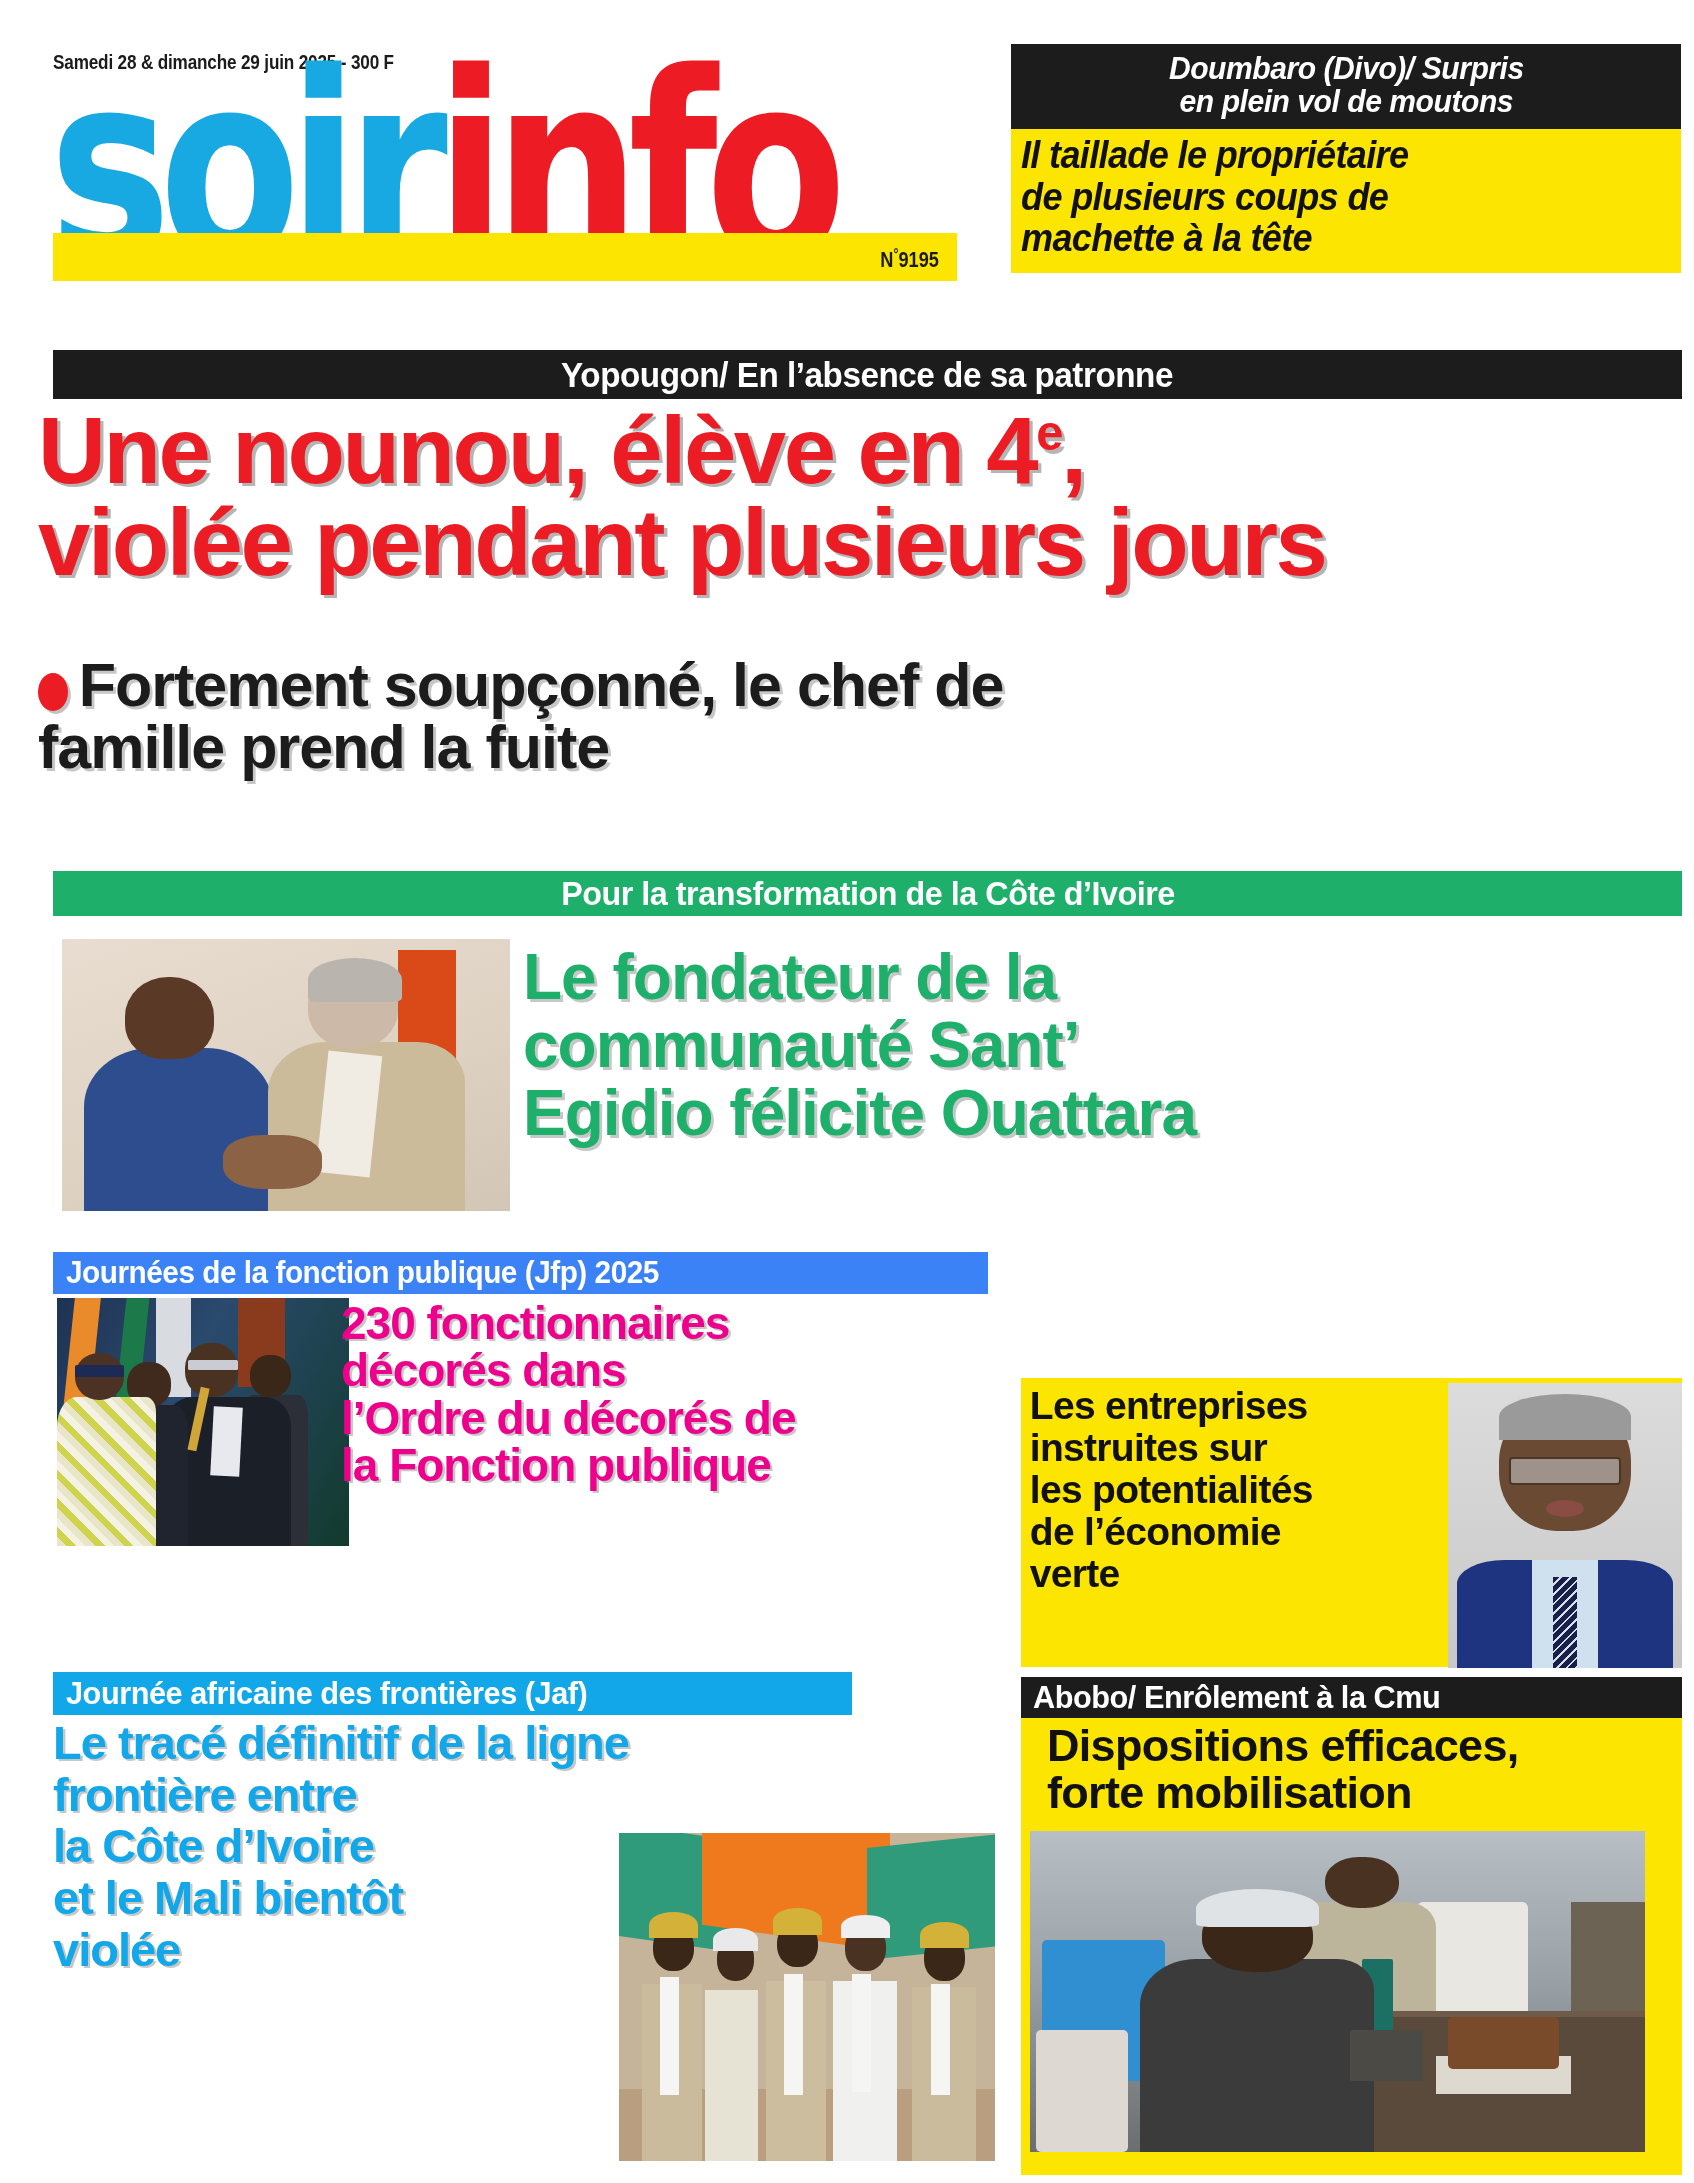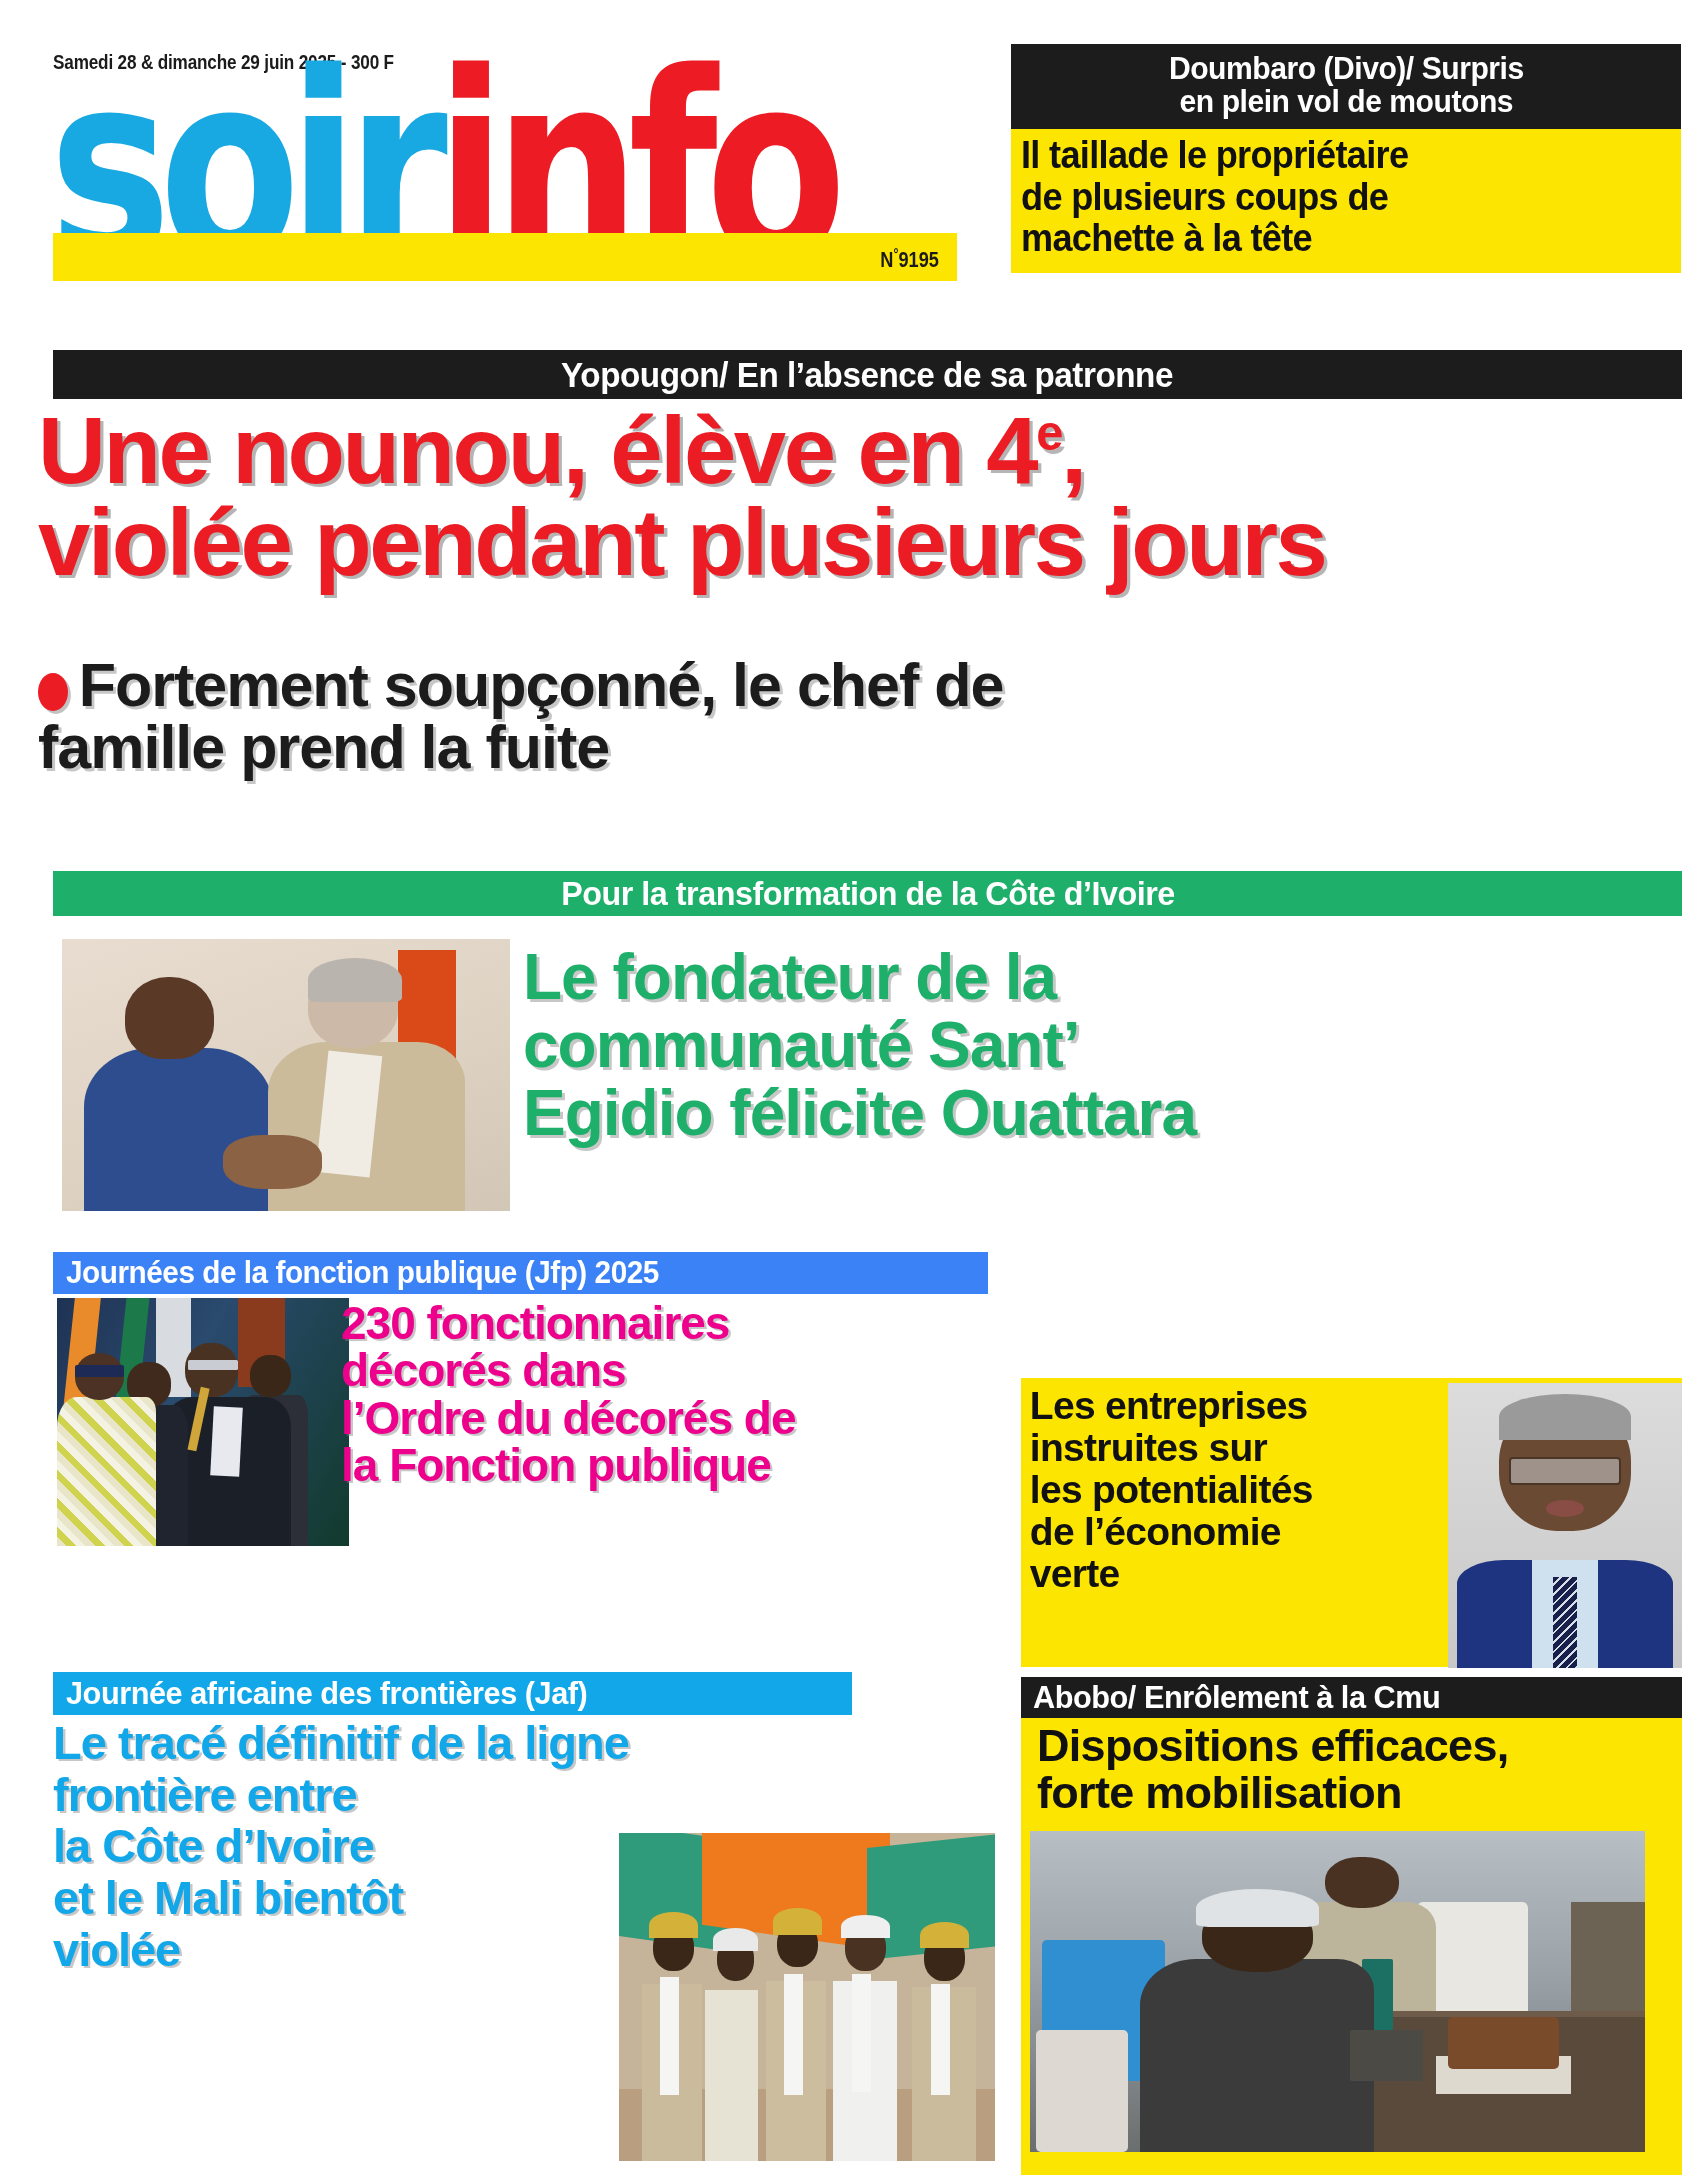--- a/index.html
+++ b/index.html
@@ -83,20 +83,21 @@
     transform-origin: right center;
     white-space: nowrap;
   }
   .issue-no sup { font-size: 14.6px; vertical-align: super; }
 
   
   .teaser-tr {
     position: absolute;
     left: 1011px; top: 44px;
     width: 670px;
+    font-style: italic;
   }
   .teaser-tr-black {
     background: #1c1c1c;
     color: #ffffff;
     padding: 7.8px 10.7px 10.7px 10.7px;
     text-align: center;
   }
   .teaser-tr-black .ln {
     font-family: "Liberation Sans Narrow", "Liberation Sans", sans-serif;
     font-weight: 700;
@@ -389,21 +390,21 @@
     white-space: nowrap;
   }
   .cmu-yellow {
     position: absolute;
     left: 1021px; top: 1718px;
     width: 661px; height: 457px;
     background: #FCE500;
   }
   .cmu-head {
     position: absolute;
-    left: 16px; top: 3.9px;
+    left: 26px; top: 3.9px;
     width: 647px;
   }
   .cmu-head .yl {
     font-family: "Liberation Sans Narrow", "Liberation Sans", sans-serif;
     font-weight: 700;
     color: #111111;
     font-size: 45px;
     line-height: 1.05;
     letter-spacing: -0.7px;
     white-space: nowrap;

